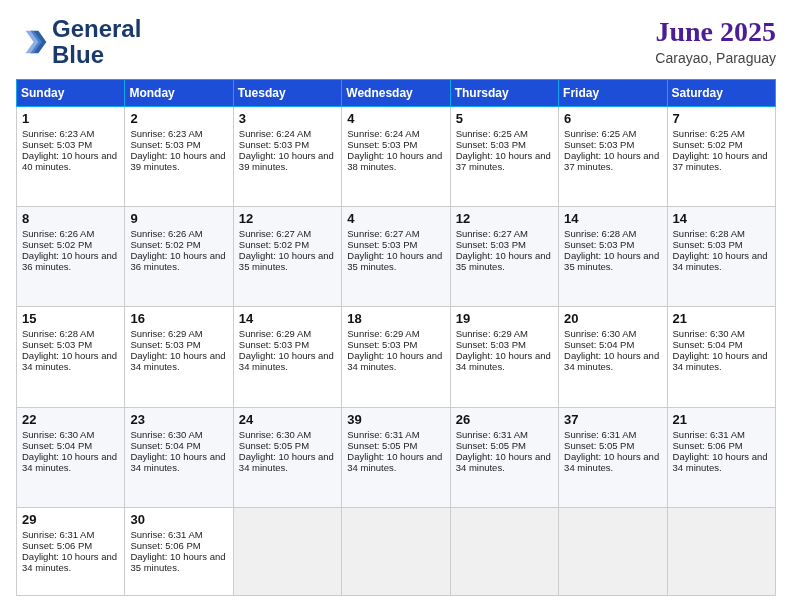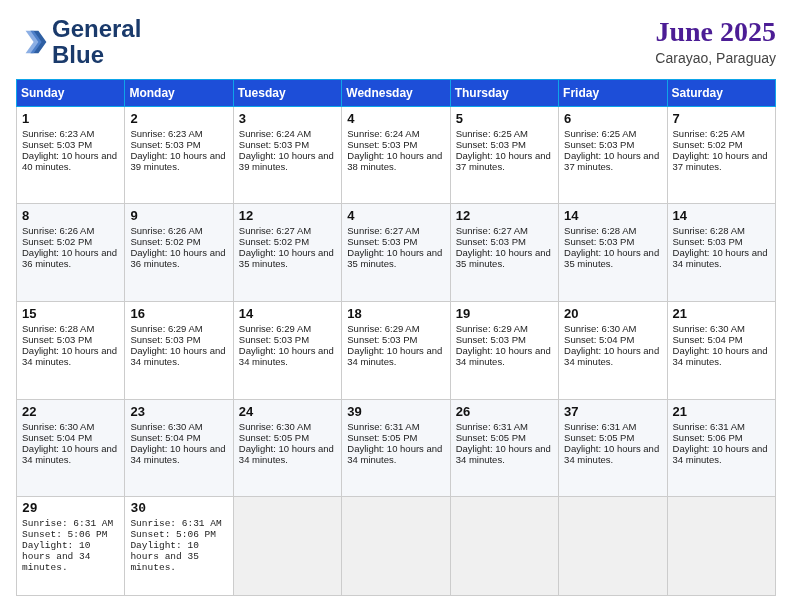--- a/index.html
+++ b/index.html
@@ -86,21 +86,20 @@
       font-weight: bold;
       color: #111;
       display: block;
       margin-bottom: 2px;
     }
     .empty-cell {
       background: #f0f0f0 !important;
     }
     .last-row td {
       height: 70px;
-      font-family: Liberation Mono, monospace;
     }
   </style>
 </head>
 <body>
 
 <div class="page">
   <div class="header">
     <div class="logo">
       <svg class="logo-icon" viewBox="0 0 40 40">
         <polygon points="28,6 38,20 28,34 18,34 28,20 18,6" fill="#2e5fa3"></polygon>

